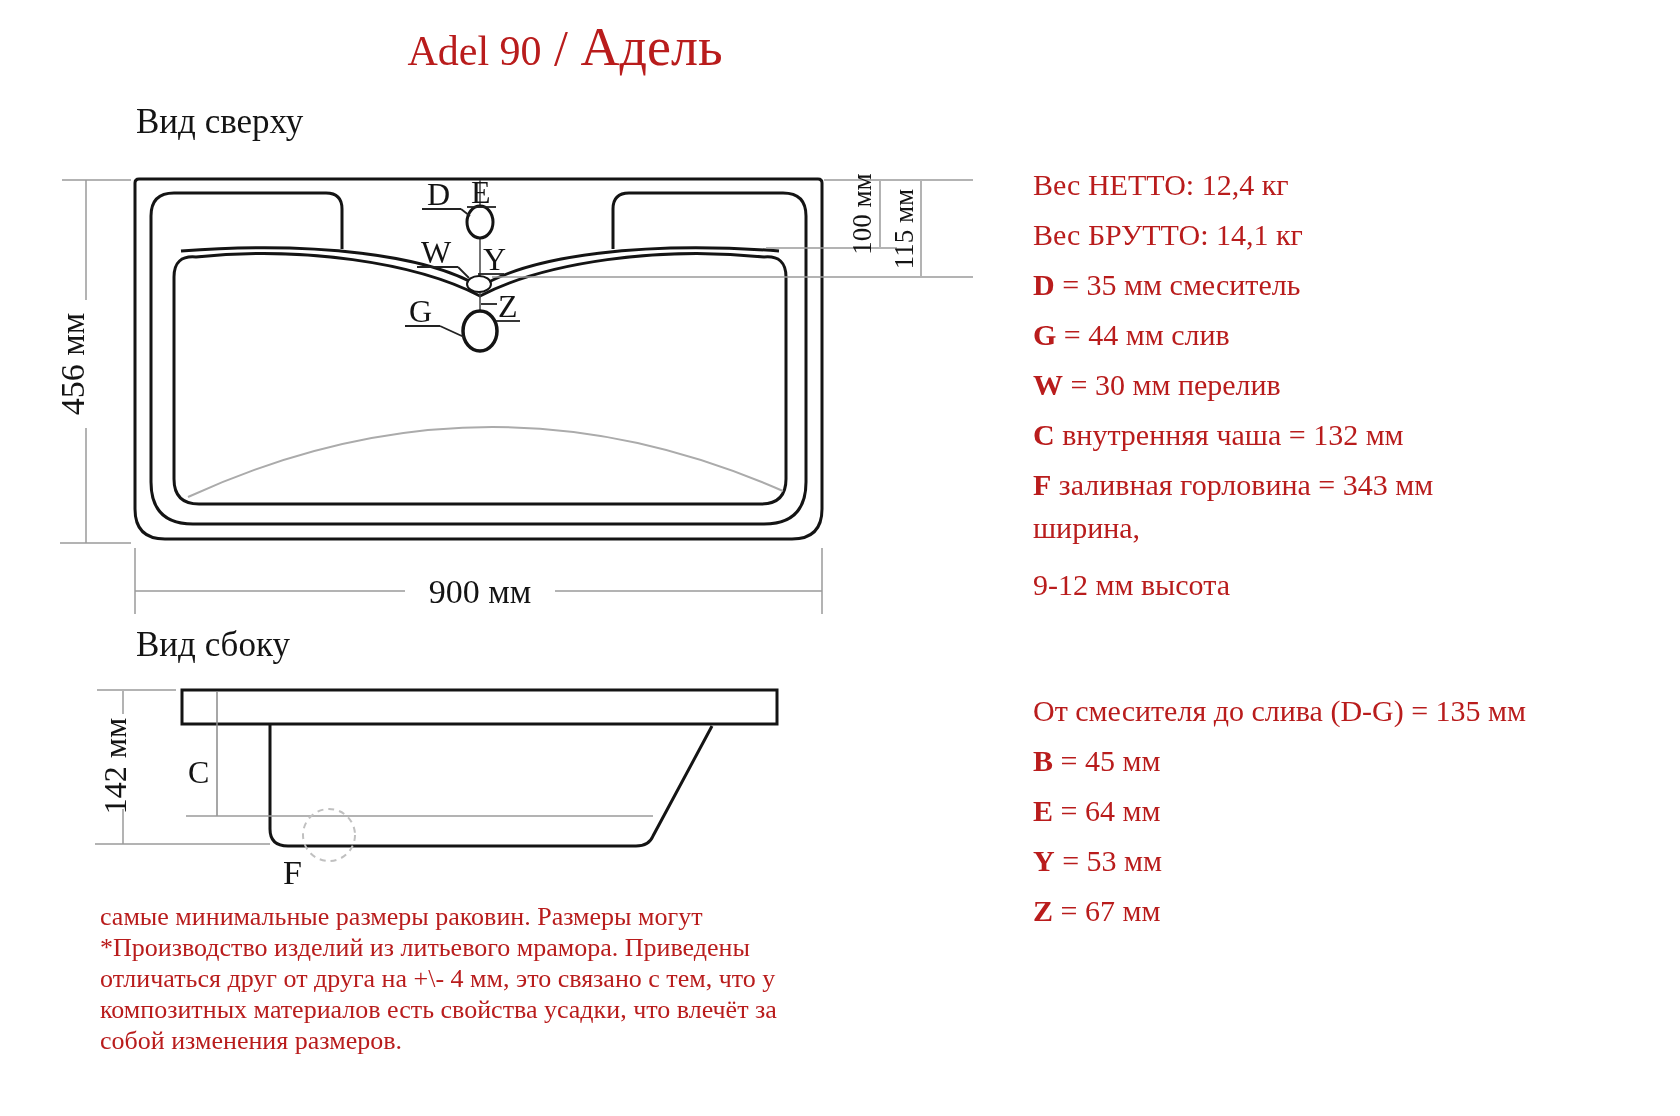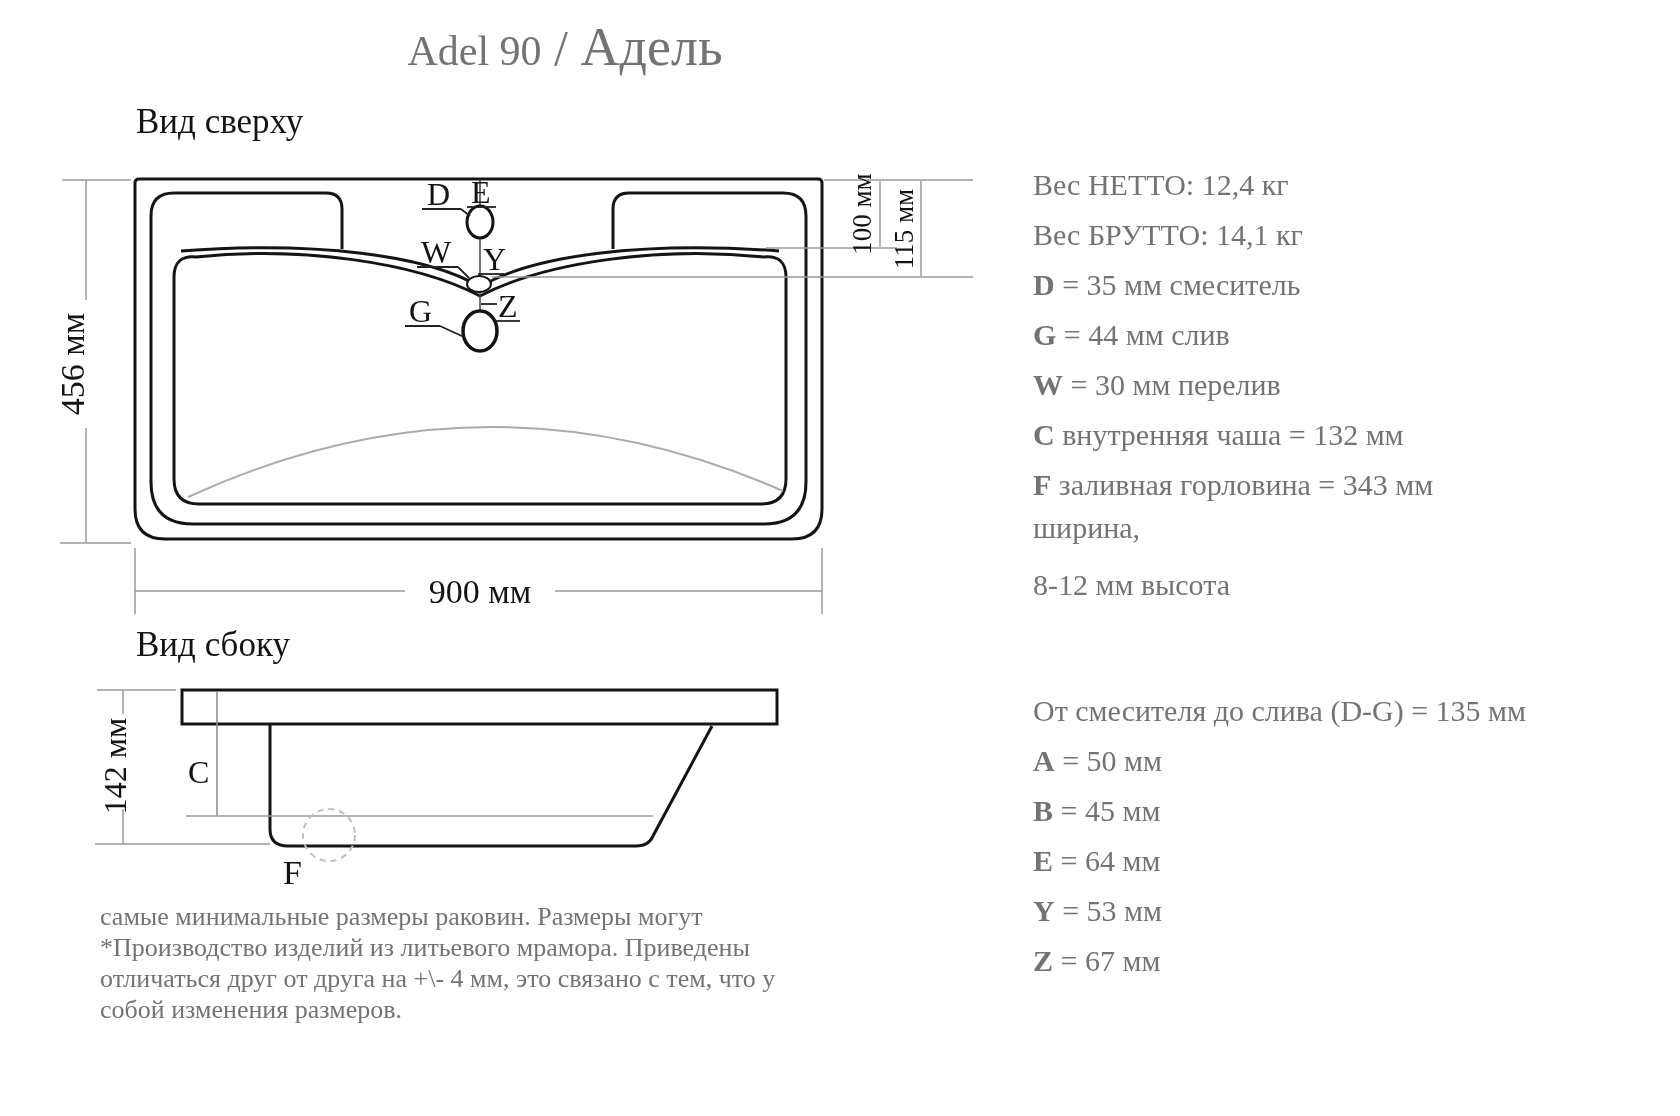--- a/index.html
+++ b/index.html
@@ -1,17 +1,17 @@
 <!DOCTYPE html>
 <html><head>
 <meta charset="utf-8">
 <style>
   html,body{margin:0;padding:0;background:#fff;}
   .canvas{position:relative;width:1680px;height:1116px;background:#fff;overflow:hidden;
-          font-family:"Liberation Serif","DejaVu Serif",serif;color:#737373;}
+          font-family:"Liberation Serif","DejaVu Serif",serif;color:#b91c1c;}
   svg text{font-family:"Liberation Serif","DejaVu Serif",serif;fill:#141414;}
   .title{position:absolute;left:200px;top:16px;width:730px;text-align:center;white-space:nowrap;}
   .title .t-latin{font-size:42px;}
   .title .t-sep{font-size:50px;}
   .title .t-cyr{font-size:54px;}
   .spec-col{position:absolute;left:1033px;top:160px;width:600px;font-size:30px;}
   .spec-line{line-height:50px;white-space:nowrap;}
   .spec-line b{font-weight:bold;}
   .spec-line.cont{line-height:36px;}
   .spec-line.mt14{margin-top:14px;}
@@ -114,29 +114,29 @@
 
   <div class="spec-col">
     <div class="spec-line"><b></b><span>Вес НЕТТО: 12,4 кг</span></div>
     <div class="spec-line"><b></b><span>Вес БРУТТО: 14,1 кг</span></div>
     <div class="spec-line"><b>D</b><span> = 35 мм смеситель</span></div>
     <div class="spec-line"><b>G</b><span> = 44 мм слив</span></div>
     <div class="spec-line"><b>W</b><span> = 30 мм перелив</span></div>
     <div class="spec-line"><b>C</b><span> внутренняя чаша = 132 мм</span></div>
     <div class="spec-line"><b>F</b><span> заливная горловина = 343 мм</span></div>
     <div class="spec-line cont"><b></b><span>ширина,</span></div>
-    <div class="spec-line mt14"><b></b><span>8-12 мм высота</span></div>
+    <div class="spec-line mt14"><b></b><span>9-12 мм высота</span></div>
     <div class="spec-line mt56"><b></b><span>От смесителя до слива (D-G) = 135 мм</span></div>
-    <div class="spec-line"><b>A</b><span> = 50 мм</span></div>
     <div class="spec-line"><b>B</b><span> = 45 мм</span></div>
     <div class="spec-line"><b>E</b><span> = 64 мм</span></div>
     <div class="spec-line"><b>Y</b><span> = 53 мм</span></div>
     <div class="spec-line"><b>Z</b><span> = 67 мм</span></div>
   </div>
 
   <div class="footnote">
     <div>самые минимальные размеры раковин. Размеры могут</div>
     <div>*Производство изделий из литьевого мрамора. Приведены</div>
     <div>отличаться друг от друга на +\- 4 мм, это связано с тем, что у</div>
+    <div>композитных материалов есть свойства усадки, что влечёт за</div>
     <div>собой изменения размеров.</div>
   </div>
 
 </div>
 
 </body></html>

